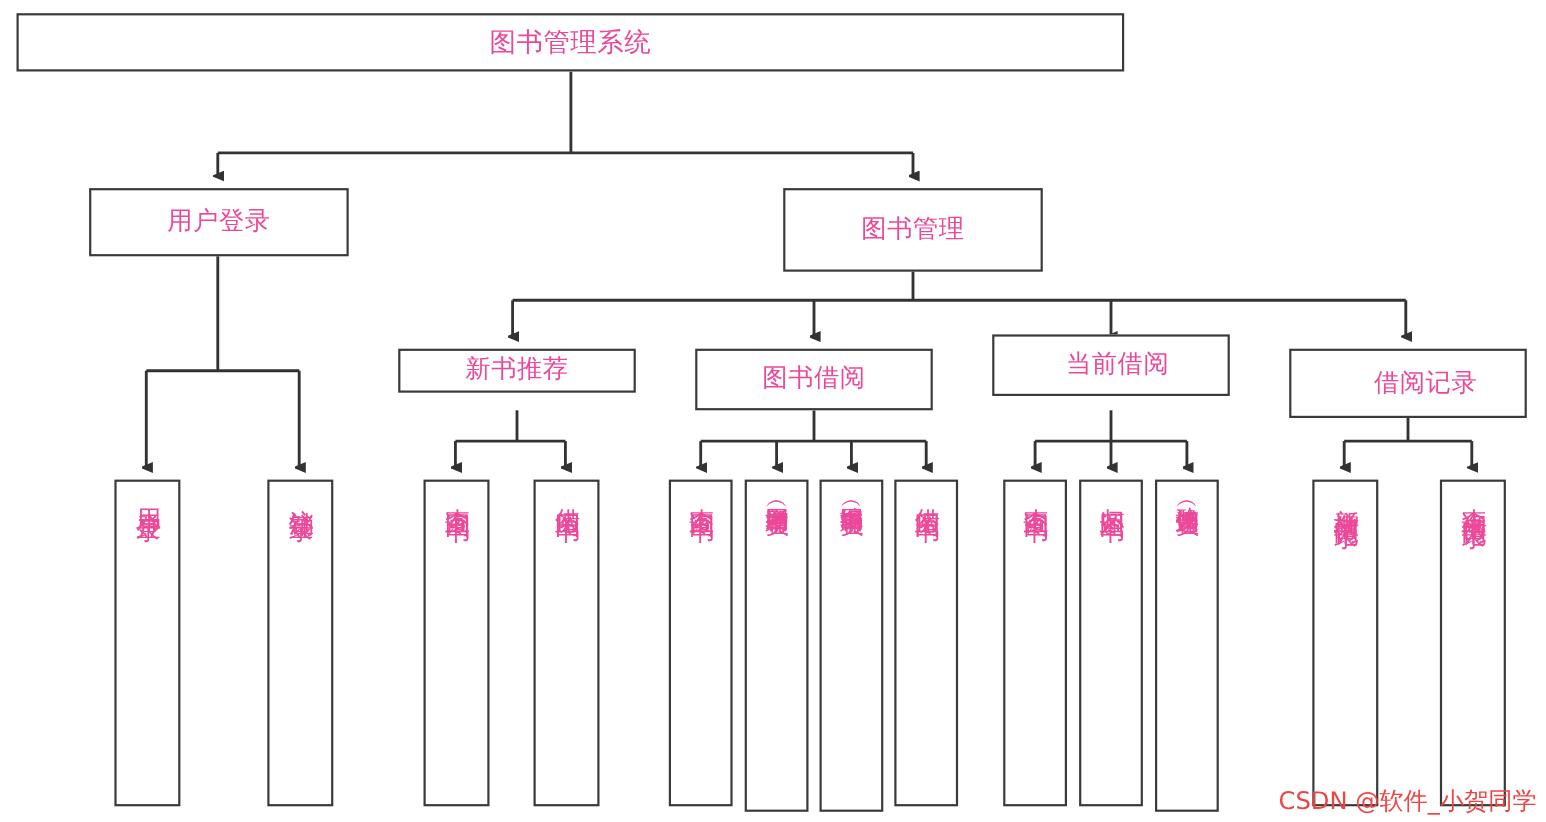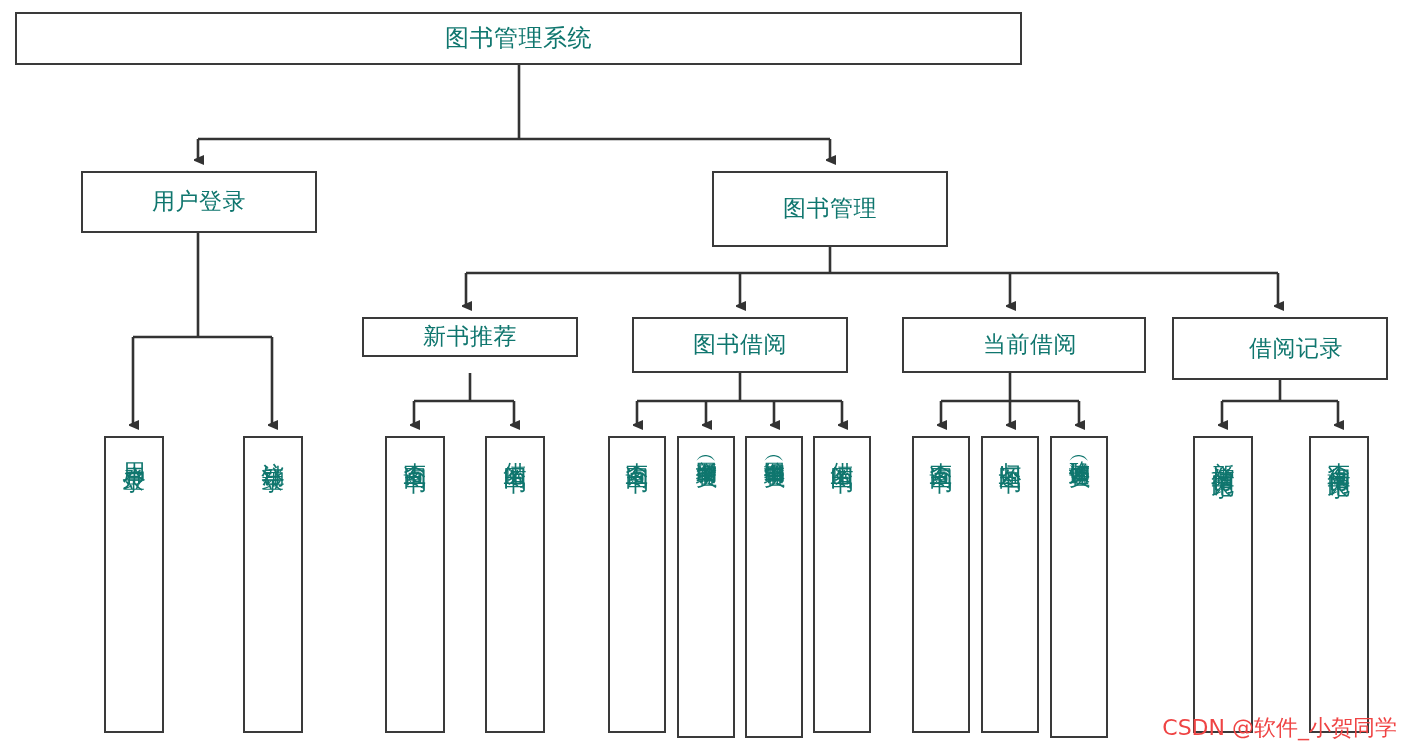--- a/index.html
+++ b/index.html
@@ -30,21 +30,21 @@
     position: absolute;
     box-sizing: border-box;
     border: 2px solid #3a3a3a;
     background: #ffffff;
     display: flex;
     align-items: center;
     justify-content: center;
     overflow: hidden;
   }
   .node-label {
-    color: #0f766e;
+    color: #ec4899;
     line-height: 1.18;
     text-align: center;
     white-space: nowrap;
     letter-spacing: 0.5px;
   }
   .node-h .node-label {
     font-size: 23px;
   }
   .node-v {
     align-items: flex-start;
@@ -139,21 +139,21 @@
   <div class="node-box node-h" style="left:712px; top:171px; width:236px; height:76px;">
     <span class="node-label">图书管理</span>
   </div>
 
   <div class="node-box node-h" style="left:362px; top:317px; width:216px; height:40px;">
     <span class="node-label">新书推荐</span>
   </div>
   <div class="node-box node-h" style="left:632px; top:317px; width:216px; height:56px;">
     <span class="node-label">图书借阅</span>
   </div>
-  <div class="node-box node-h" style="left:902px; top:317px; width:244px; height:56px;padding-left:12px;">
+  <div class="node-box node-h" style="left:902px; top:304px; width:216px; height:56px;padding-left:12px;">
     <span class="node-label">当前借阅</span>
   </div>
   <div class="node-box node-h" style="left:1172px; top:317px; width:216px; height:63px;padding-left:32px;">
     <span class="node-label">借阅记录</span>
   </div>
 
   <div class="node-box node-v" style="left:104px; top:436px; width:60px; height:297px;">
     <span class="node-label">用户登录</span>
   </div>
   <div class="node-box node-v" style="left:243px; top:436px; width:60px; height:297px;">

